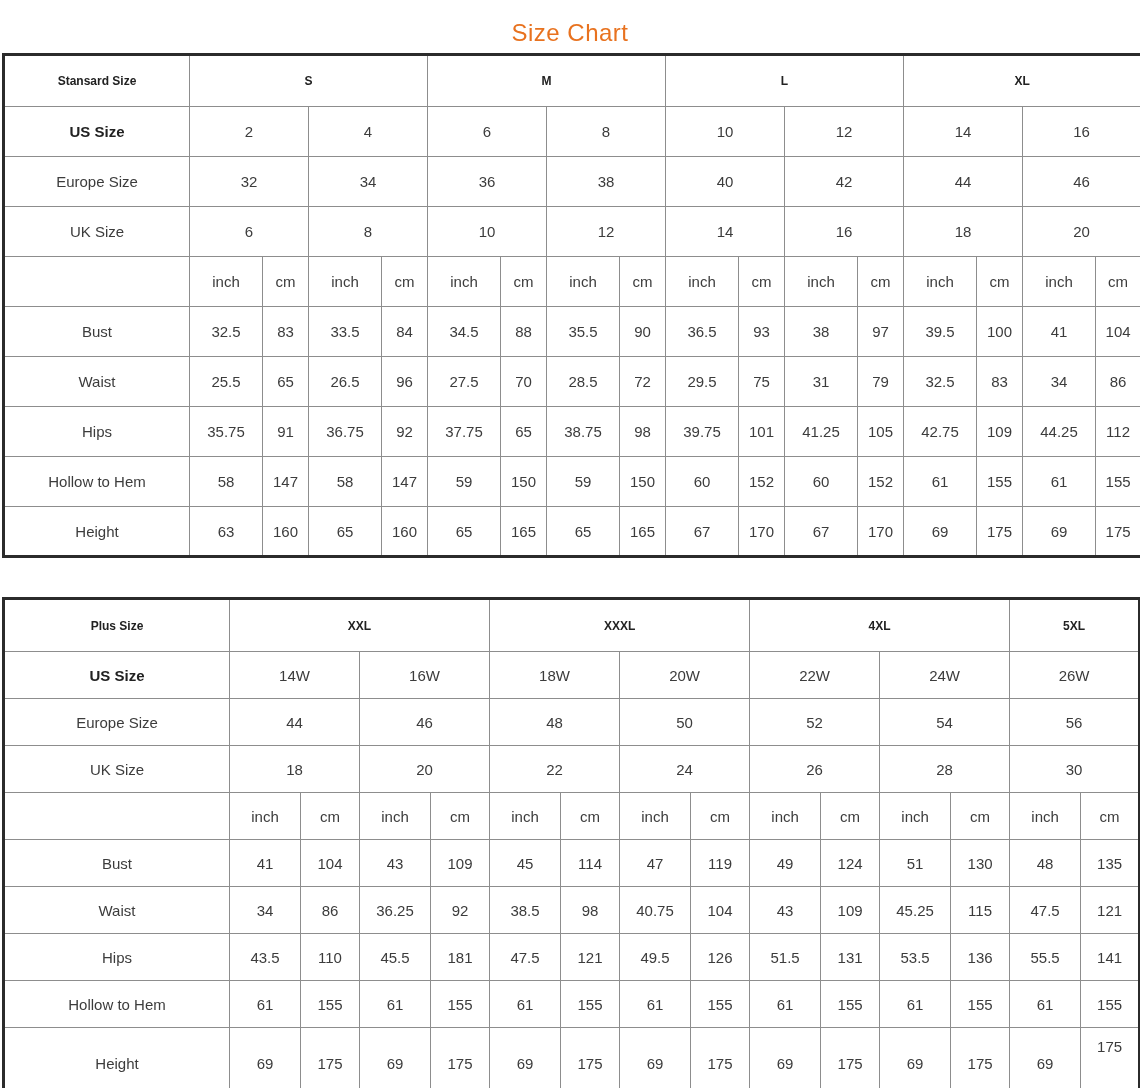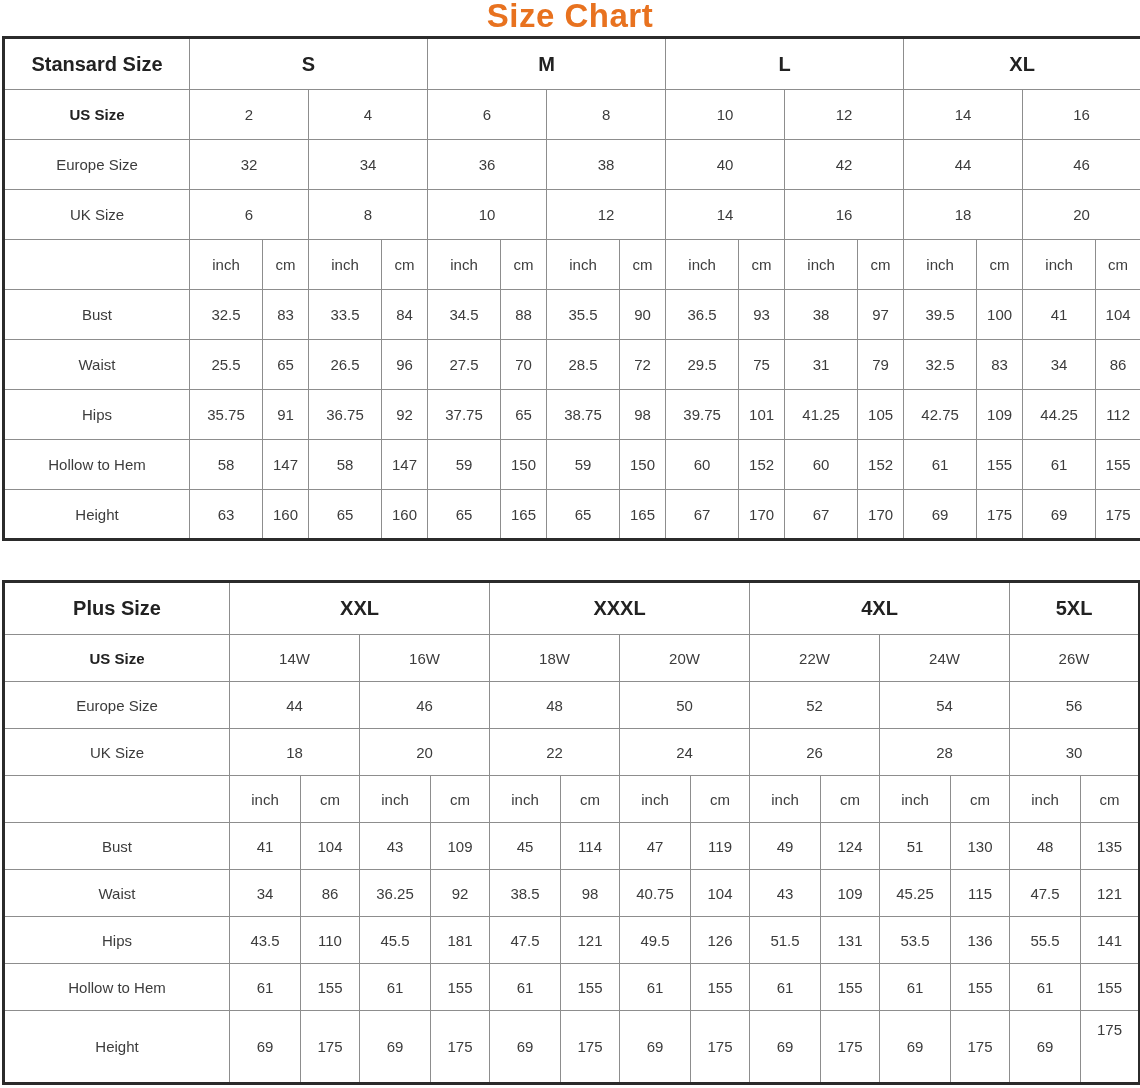--- a/index.html
+++ b/index.html
@@ -7,25 +7,25 @@
     padding: 0;
     background: #ffffff;
     width: 1140px;
     font-family: "Liberation Sans", "DejaVu Sans", sans-serif;
   }
   .page {
     width: 1140px;
     box-sizing: border-box;
   }
   .title {
-    margin: 1px 0 5px 0;
+    margin: 18px 0 5px 0;
     text-align: center;
-    font-size: 33px;
+    font-size: 24px;
     line-height: 30px;
-    font-weight: 700;
+    font-weight: 400;
     letter-spacing: 0.5px;
   }
   table.size-table {
     border-collapse: collapse;
     table-layout: fixed;
     border: 3px solid #2b2b2b;
     margin-left: 2px;
     background: #ffffff;
   }
   table.t1 { width: 1136px; }
@@ -34,21 +34,21 @@
     border: 1px solid #8d8d8d;
     text-align: center;
     vertical-align: middle;
     font-size: 15px;
     color: #3c3c3c;
     padding: 0 2px;
     overflow: hidden;
     white-space: nowrap;
   }
   
-  .size-table tr:first-child td { font-weight: 700; font-size: 20px; color: #222; }
+  .size-table tr:first-child td { font-weight: 700; font-size: 12px; color: #222; }
   .size-table tr:nth-child(2) td:first-child { font-weight: 700; color: #222; }
 
   
   .t1 col.lab { width: 186px; }
   .t1 col.in  { width: 73px; }
   .t1 col.cm  { width: 46px; }
   .t2 col.lab { width: 226px; }
   .t2 col.in  { width: 71px; }
   .t2 col.cm  { width: 59px; }
 

